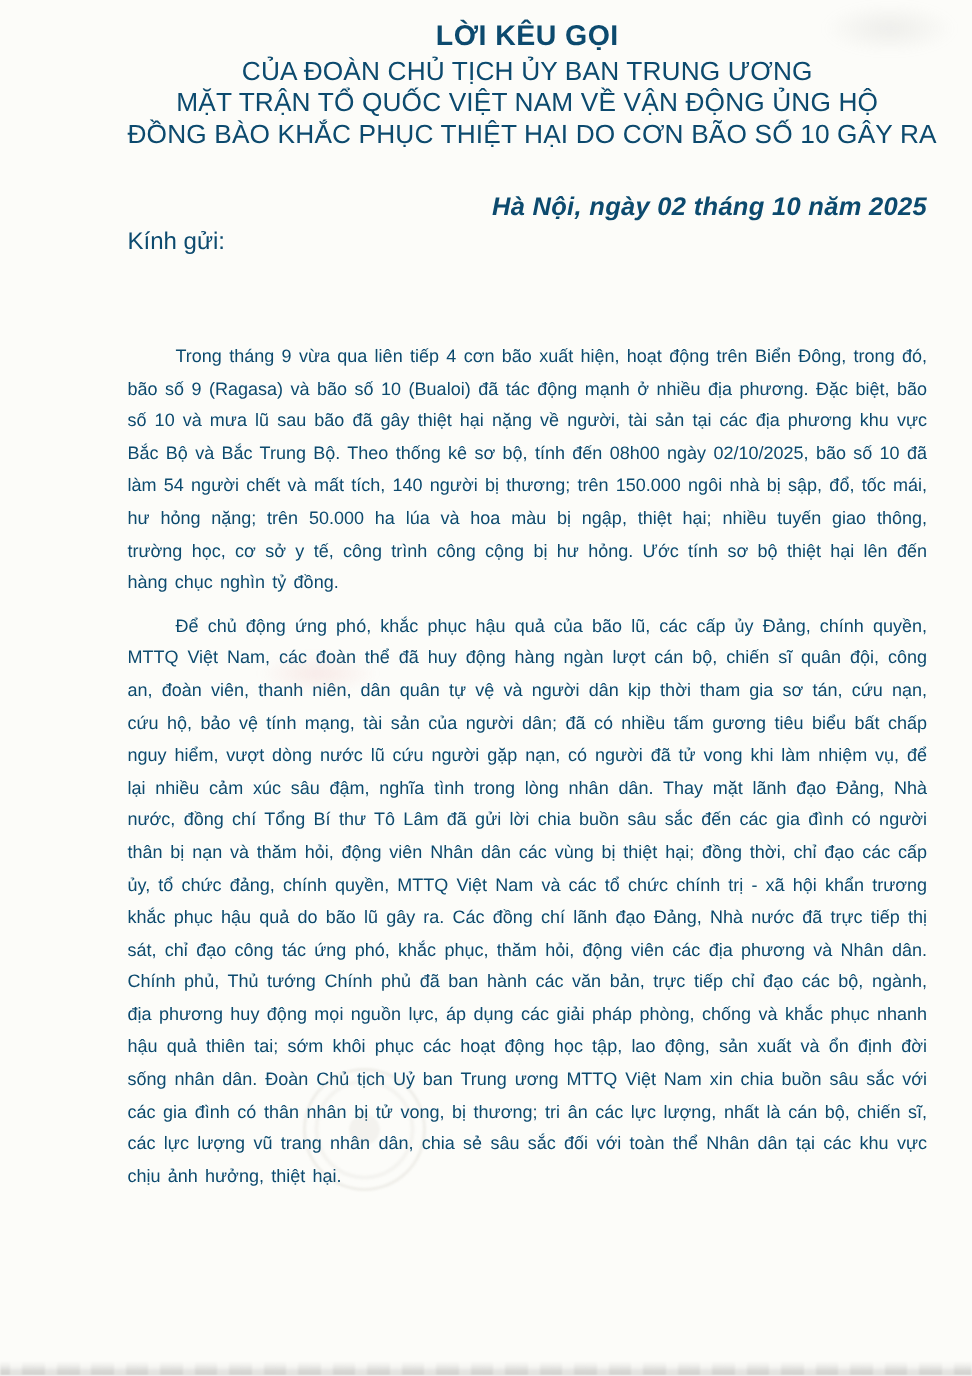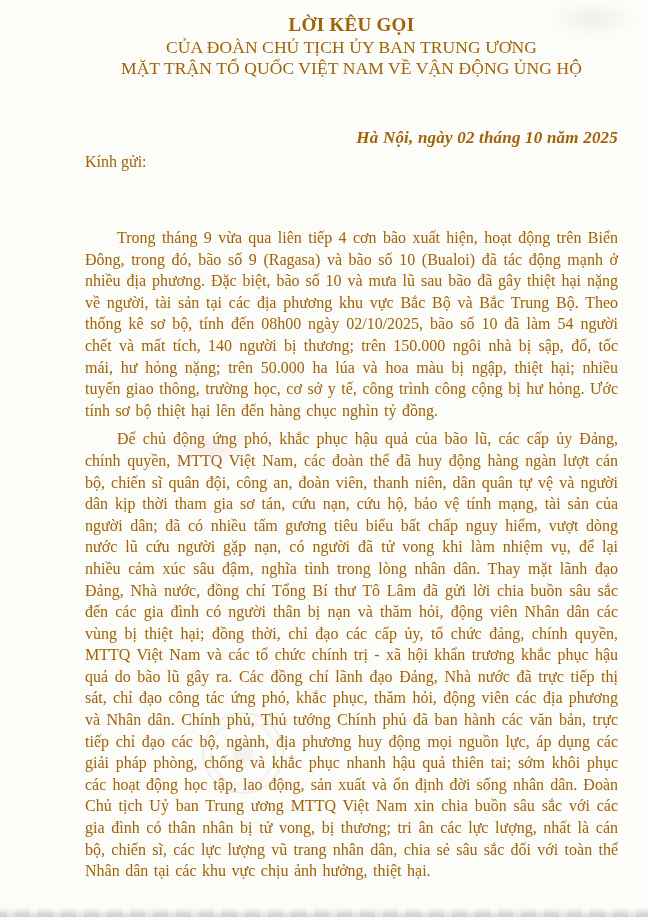--- a/index.html
+++ b/index.html
@@ -7,22 +7,22 @@
     padding: 0;
     background: #e8e8e8;
   }
   .page {
     position: relative;
     width: 648px;
     height: 917px;
     margin: 0 auto;
     background: #fcfcf9;
     overflow: hidden;
-    font-family: Liberation Serif, serif;
-    color: #a16207;
+    font-family: Liberation Sans, sans-serif;
+    color: #0c4a6e;
     -webkit-font-smoothing: antialiased;
   }
 
   
   .doc-header {
     position: absolute;
     top: 13px;
     left: 85px;
     width: 533px;
     text-align: center;
@@ -79,21 +79,21 @@
 
   
   .doc-body {
     position: absolute;
     top: 227px;
     left: 85px;
     width: 533px;
   }
   .doc-body p {
     margin: 0 0 7px 0;
-    font-size: 16px;
+    font-size: 12px;
     line-height: 21.6px;
     text-align: justify;
     text-justify: inter-word;
     text-indent: 32px;
     word-spacing: 1.5px;
   }
 
   
   .artifact { position: absolute; pointer-events: none; }
   .ghost-seal {
@@ -145,20 +145,21 @@
 </style>
 </head>
 <body>
 
 <div class="page">
 
   <div class="doc-header">
     <div class="doc-title">LỜI KÊU GỌI</div>
     <div class="doc-subtitle">CỦA ĐOÀN CHỦ TỊCH ỦY BAN TRUNG ƯƠNG</div>
     <div class="doc-subtitle">MẶT TRẬN TỔ QUỐC VIỆT NAM VỀ VẬN ĐỘNG ỦNG HỘ</div>
+    <div class="doc-subtitle">ĐỒNG BÀO KHẮC PHỤC THIỆT HẠI DO CƠN BÃO SỐ 10 GÂY RA</div>
   </div>
 
   <div class="dateline">Hà Nội, ngày 02 tháng 10 năm 2025</div>
 
   <div class="salutation">
     <span class="salutation-label">Kính gửi:</span>
   </div>
 
   <div class="doc-body">
     <p>Trong tháng 9 vừa qua liên tiếp 4 cơn bão xuất hiện, hoạt động trên Biển Đông, trong đó, bão số 9 (Ragasa) và bão số 10 (Bualoi) đã tác động mạnh ở nhiều địa phương. Đặc biệt, bão số 10 và mưa lũ sau bão đã gây thiệt hại nặng về người, tài sản tại các địa phương khu vực Bắc Bộ và Bắc Trung Bộ. Theo thống kê sơ bộ, tính đến 08h00 ngày 02/10/2025, bão số 10 đã làm 54 người chết và mất tích, 140 người bị thương; trên 150.000 ngôi nhà bị sập, đổ, tốc mái, hư hỏng nặng; trên 50.000 ha lúa và hoa màu bị ngập, thiệt hại; nhiều tuyến giao thông, trường học, cơ sở y tế, công trình công cộng bị hư hỏng. Ước tính sơ bộ thiệt hại lên đến hàng chục nghìn tỷ đồng.</p>

